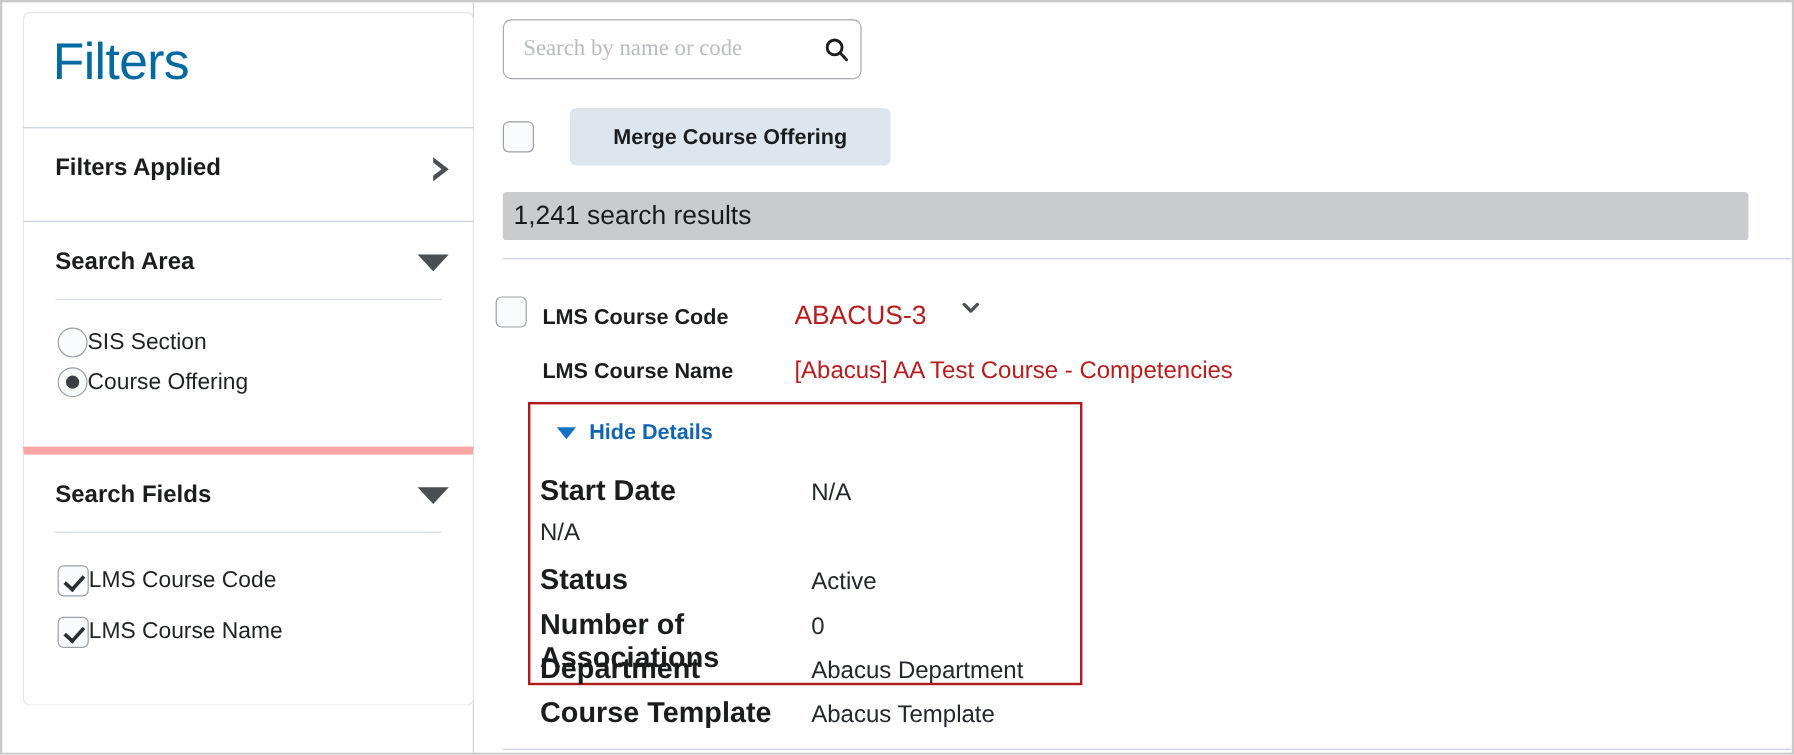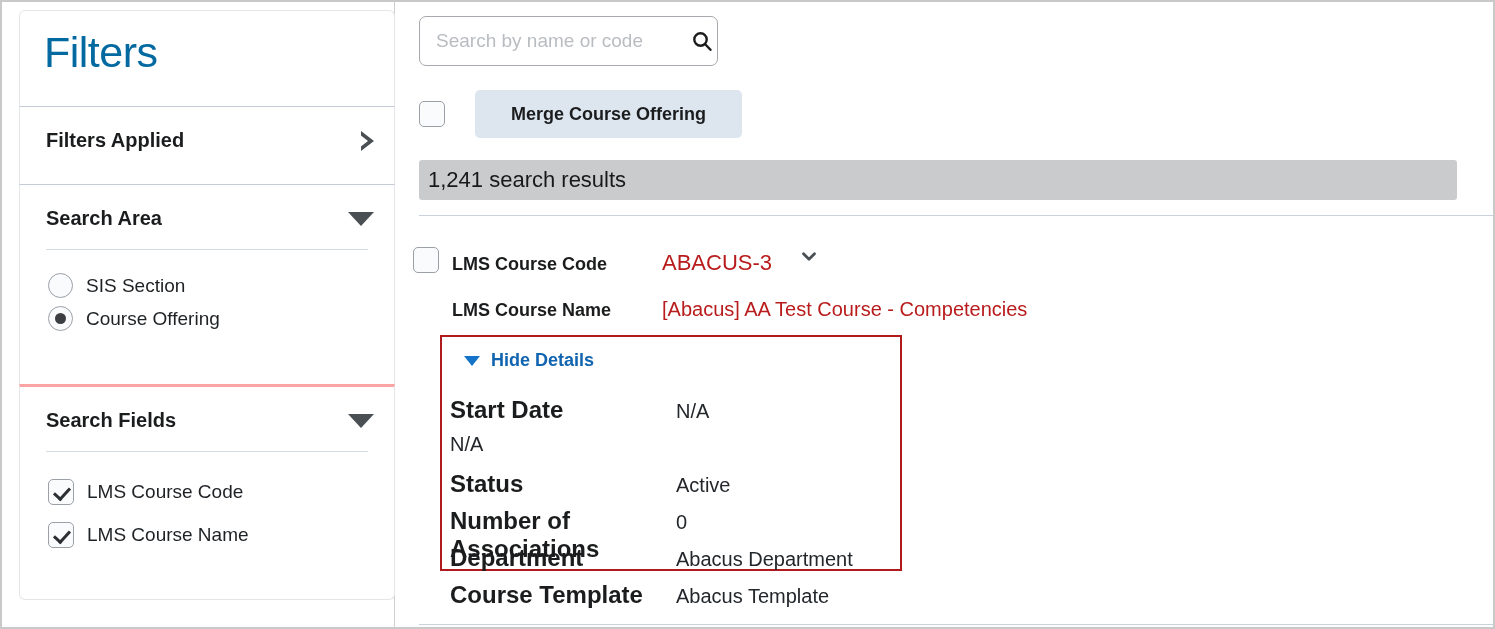--- a/index.html
+++ b/index.html
@@ -36,21 +36,21 @@
     left: 17px;
     width: 376px;
     background: #ffffff;
     border: 1px solid #e4e6e8;
     border-radius: 6px;
   }
 
   #card-filters { top: 8px;   height: 96px; border-bottom: none; border-radius: 6px 6px 0 0; }
   #card-applied { top: 104px; height: 78px; border-top: 1px solid #c2cbd6; border-bottom: none; border-radius: 0; }
   #card-area    { top: 182px; height: 200px; border-top: 1px solid #c2cbd6; border-bottom: none; border-radius: 0; }
-  #card-fields  { top: 382px; height: 216px; border-top: 3px solid #fca5a5; border-radius: 0 0 6px 6px; }
+  #card-fields  { top: 370px; height: 216px; border-top: 7px solid #fca5a5; border-radius: 0 0 6px 6px; }
 
   #filters-title {
     position: absolute;
     left: 24px;
     top: 17px;
     font-size: 43px;
     font-weight: 400;
     color: #0369a1;
     letter-spacing: -0.5px;
   }
@@ -100,21 +100,20 @@
     top: 64px;
     height: 1px;
     background: #d5dce4;
   }
 
   .opt-row {
     position: absolute;
     left: 28px;
     display: flex;
     align-items: center;
-    gap: 13px;
     justify-content: space-between;
   }
   .opt-label {
     font-size: 19px;
     color: #1f2225;
   }
 
   .radio {
     width: 25px; height: 25px;
     border: 1px solid #9aa0a6;
@@ -168,21 +167,21 @@
     border-radius: 7px;
     background: #ffffff;
     display: flex;
     align-items: center;
   }
   #search-input {
     flex: 1;
     border: none;
     outline: none;
     background: transparent;
-    font-family: Liberation Sans, sans-serif;
+    font-family: Liberation Serif, serif;
     font-size: 19px;
     color: #b91c1c;
     padding: 0 6px 0 16px;
   }
   #search-input::placeholder { color: #b9bcc0; }
 
   #search-icon {
     width: 42px;
     display: flex;
     align-items: center;

